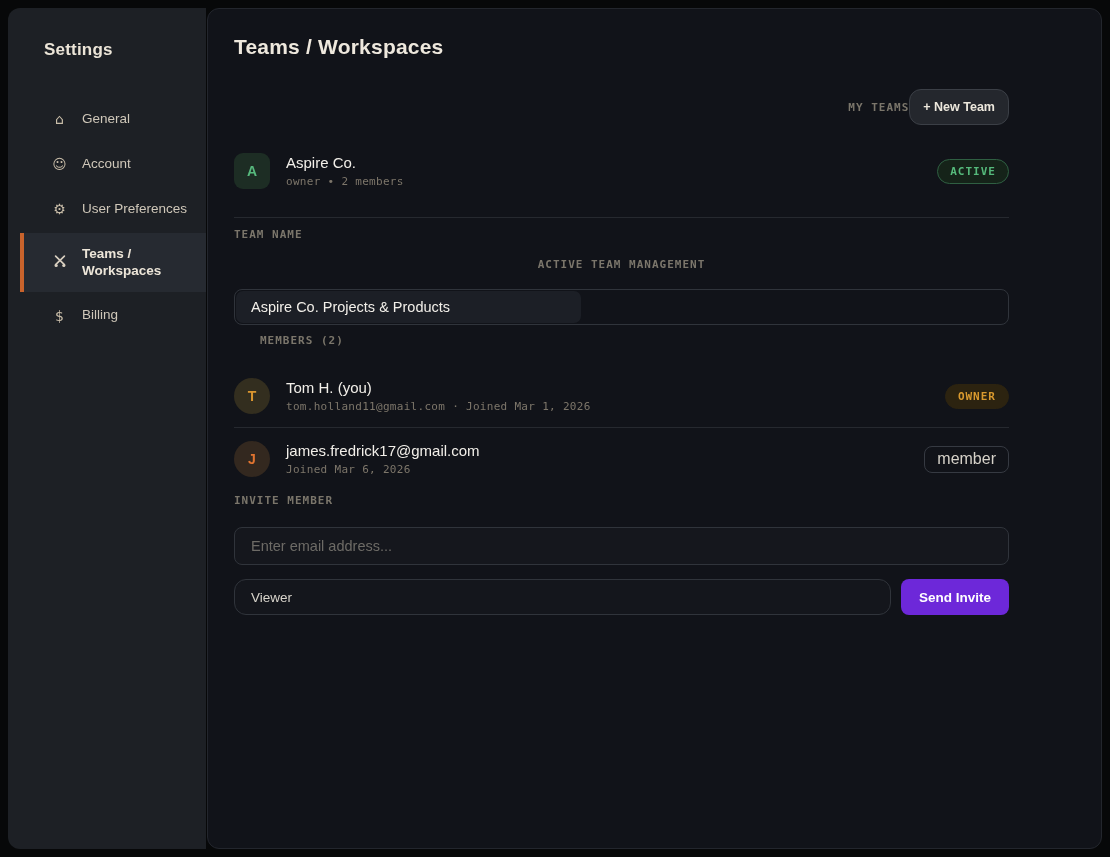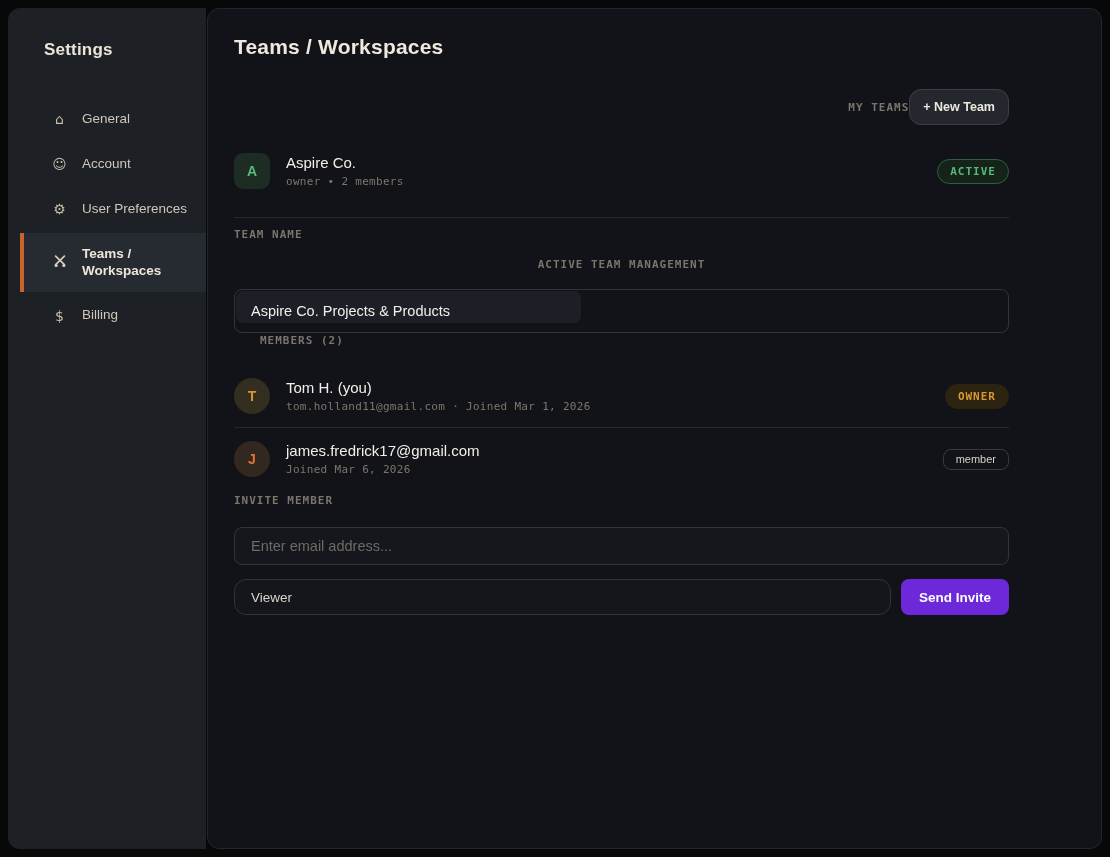--- a/index.html
+++ b/index.html
@@ -88,35 +88,35 @@
 
   .divider { border: none; border-top: 1px solid #26292f; margin-top: 28px; }
   .divider.thin { margin: 13px 0 0 0; }
 
   .center-label { text-align: center; margin-top: 17px; }
   .field-label { margin-top: 10px; }
 
   .text-input {
     width: 100%; background: #15171d; border: 1px solid #30343b;
     border-radius: 8px; color: #f2efe9; font-size: 14.5px;
-    padding: 0 16px; height: 44px; outline: none;
+    padding: 0 16px; height: 36px; outline: none;
     font-family: "Liberation Sans", sans-serif;
   }
   .text-input::placeholder { color: #6d6b66; }
 
   .teamname-wrap { position: relative; margin-top: 18px; height: 36px; }
   .teamname-wrap .highlight {
     position: absolute; left: 2px; top: 2px; bottom: 2px; width: 345px;
     background: #1c1f26; border-radius: 7px;
   }
   .teamname-wrap input { position: relative; background: transparent; }
 
   .role-select {
     border: 1px solid #363a42; border-radius: 8px;
-    color: #d6d2c9; font-size: 11px; padding: 3px 12px 4px 12px;
+    color: #d6d2c9; font-size: 16px; padding: 3px 12px 4px 12px;
     background: transparent; cursor: pointer;
   }
 
   .invite-email { margin-top: 20px; height: 38px; }
   .invite-row { display: flex; gap: 10px; margin-top: 14px; }
   .invite-role {
     flex: 1; height: 36px; background: #14161c; border: 1px solid #30343b;
     border-radius: 12px; color: #d8d4cb; font-size: 13.5px;
     display: flex; align-items: center; padding: 0 16px; cursor: pointer;
   }

